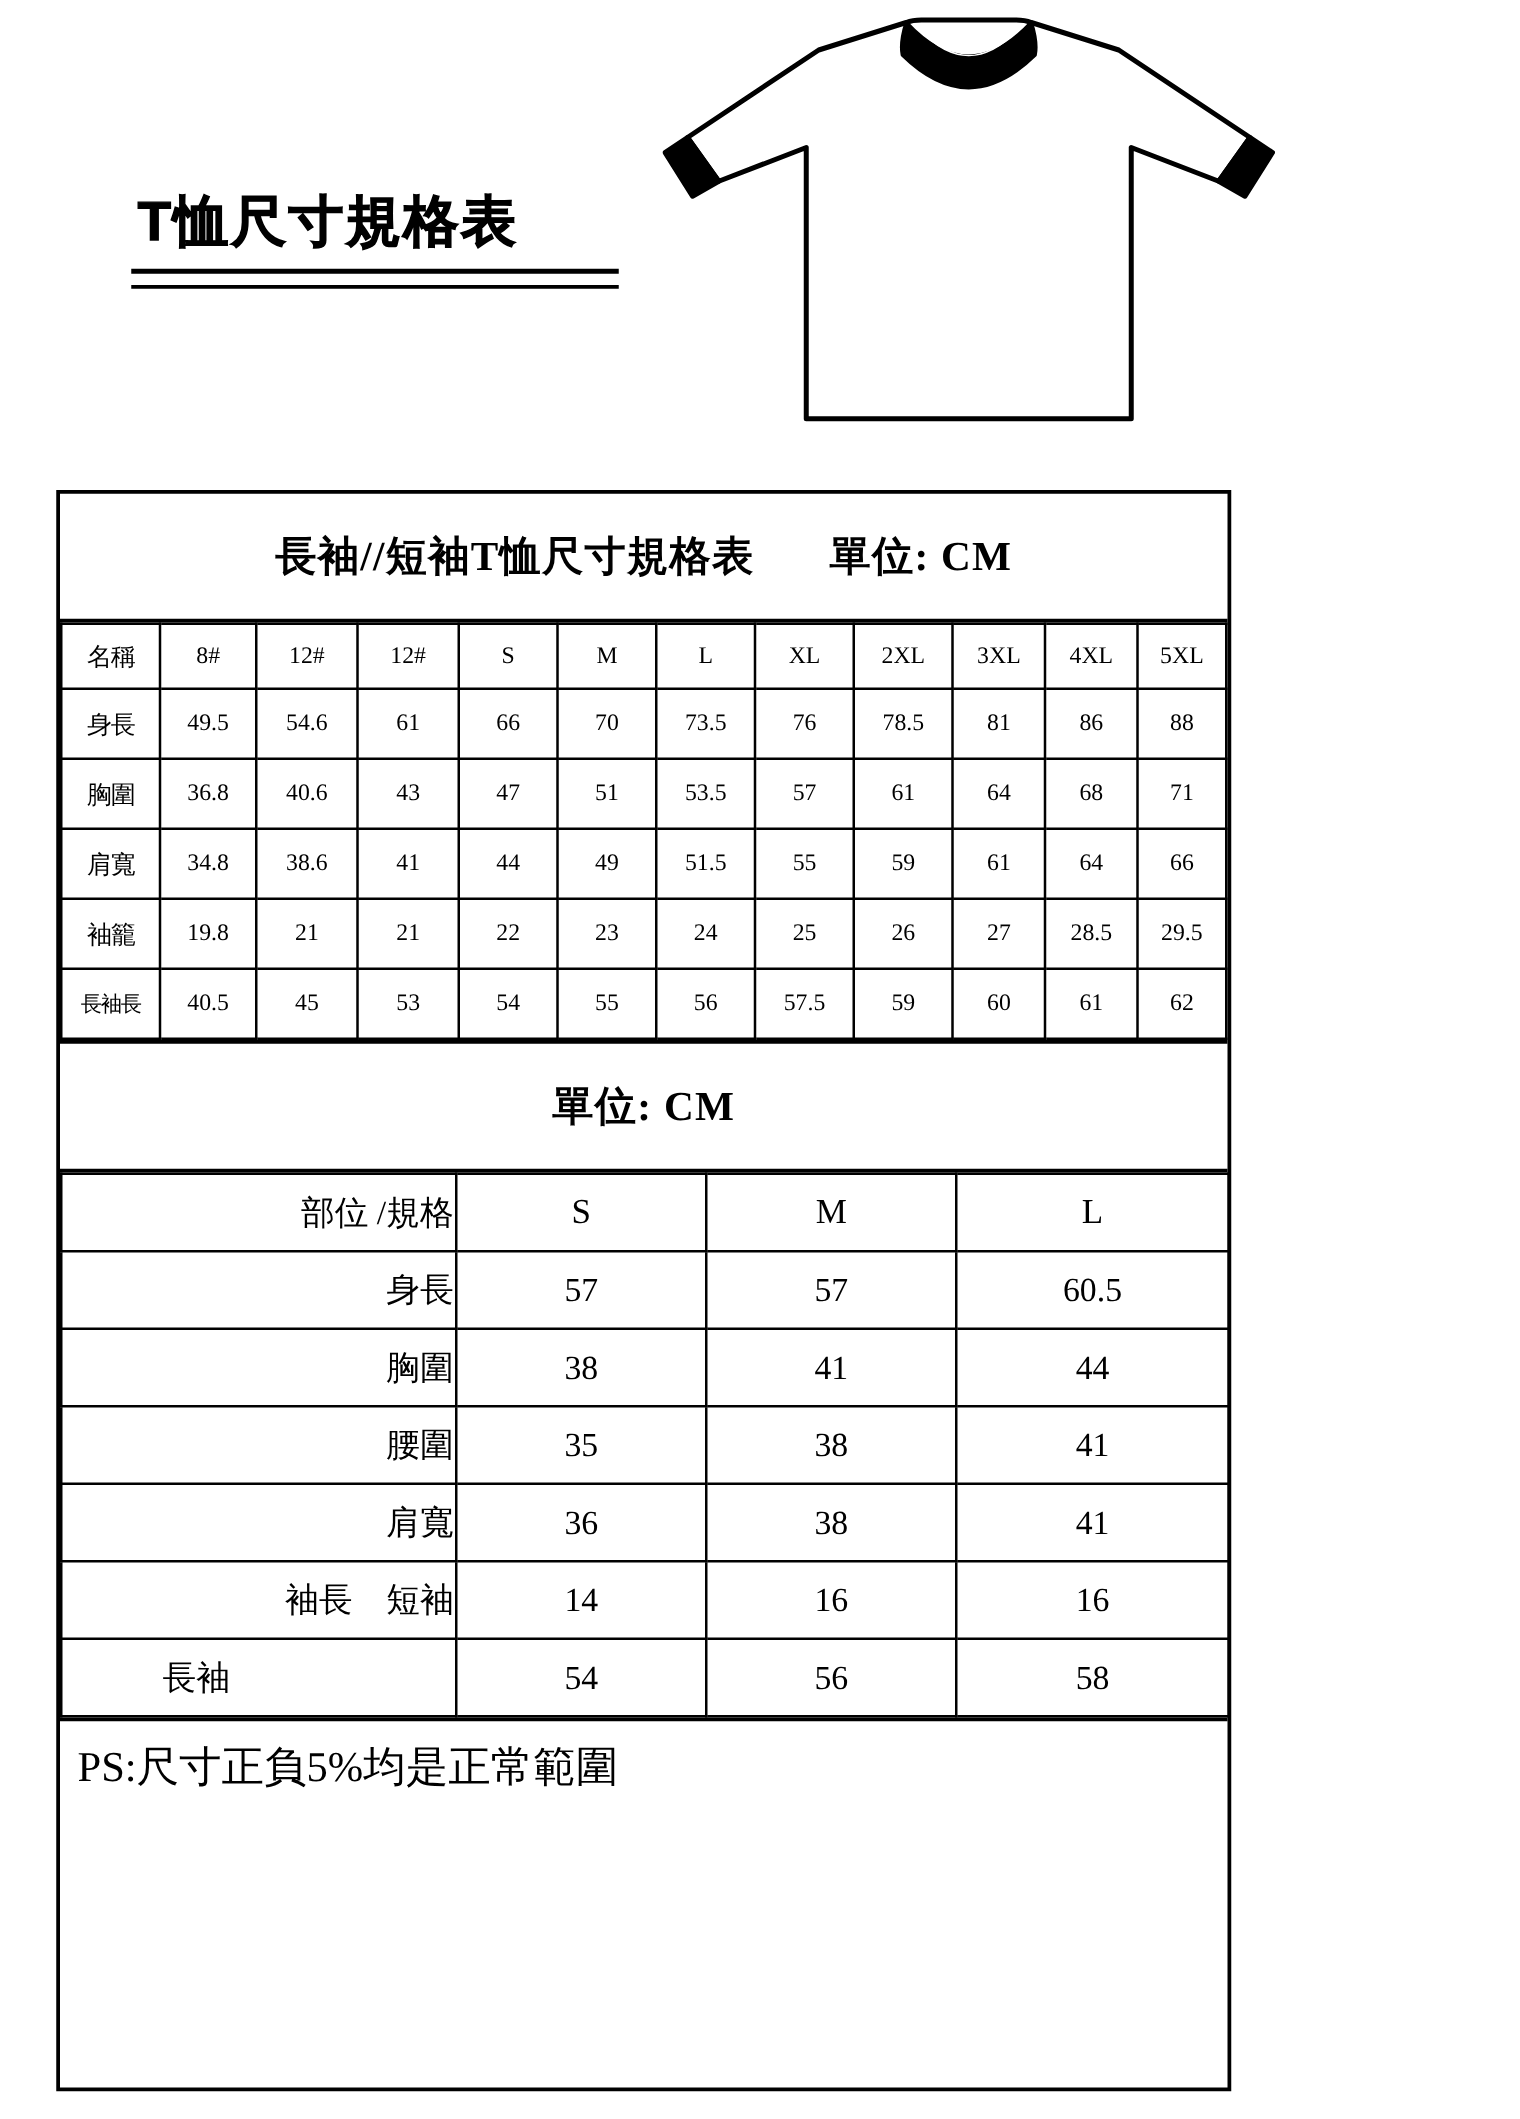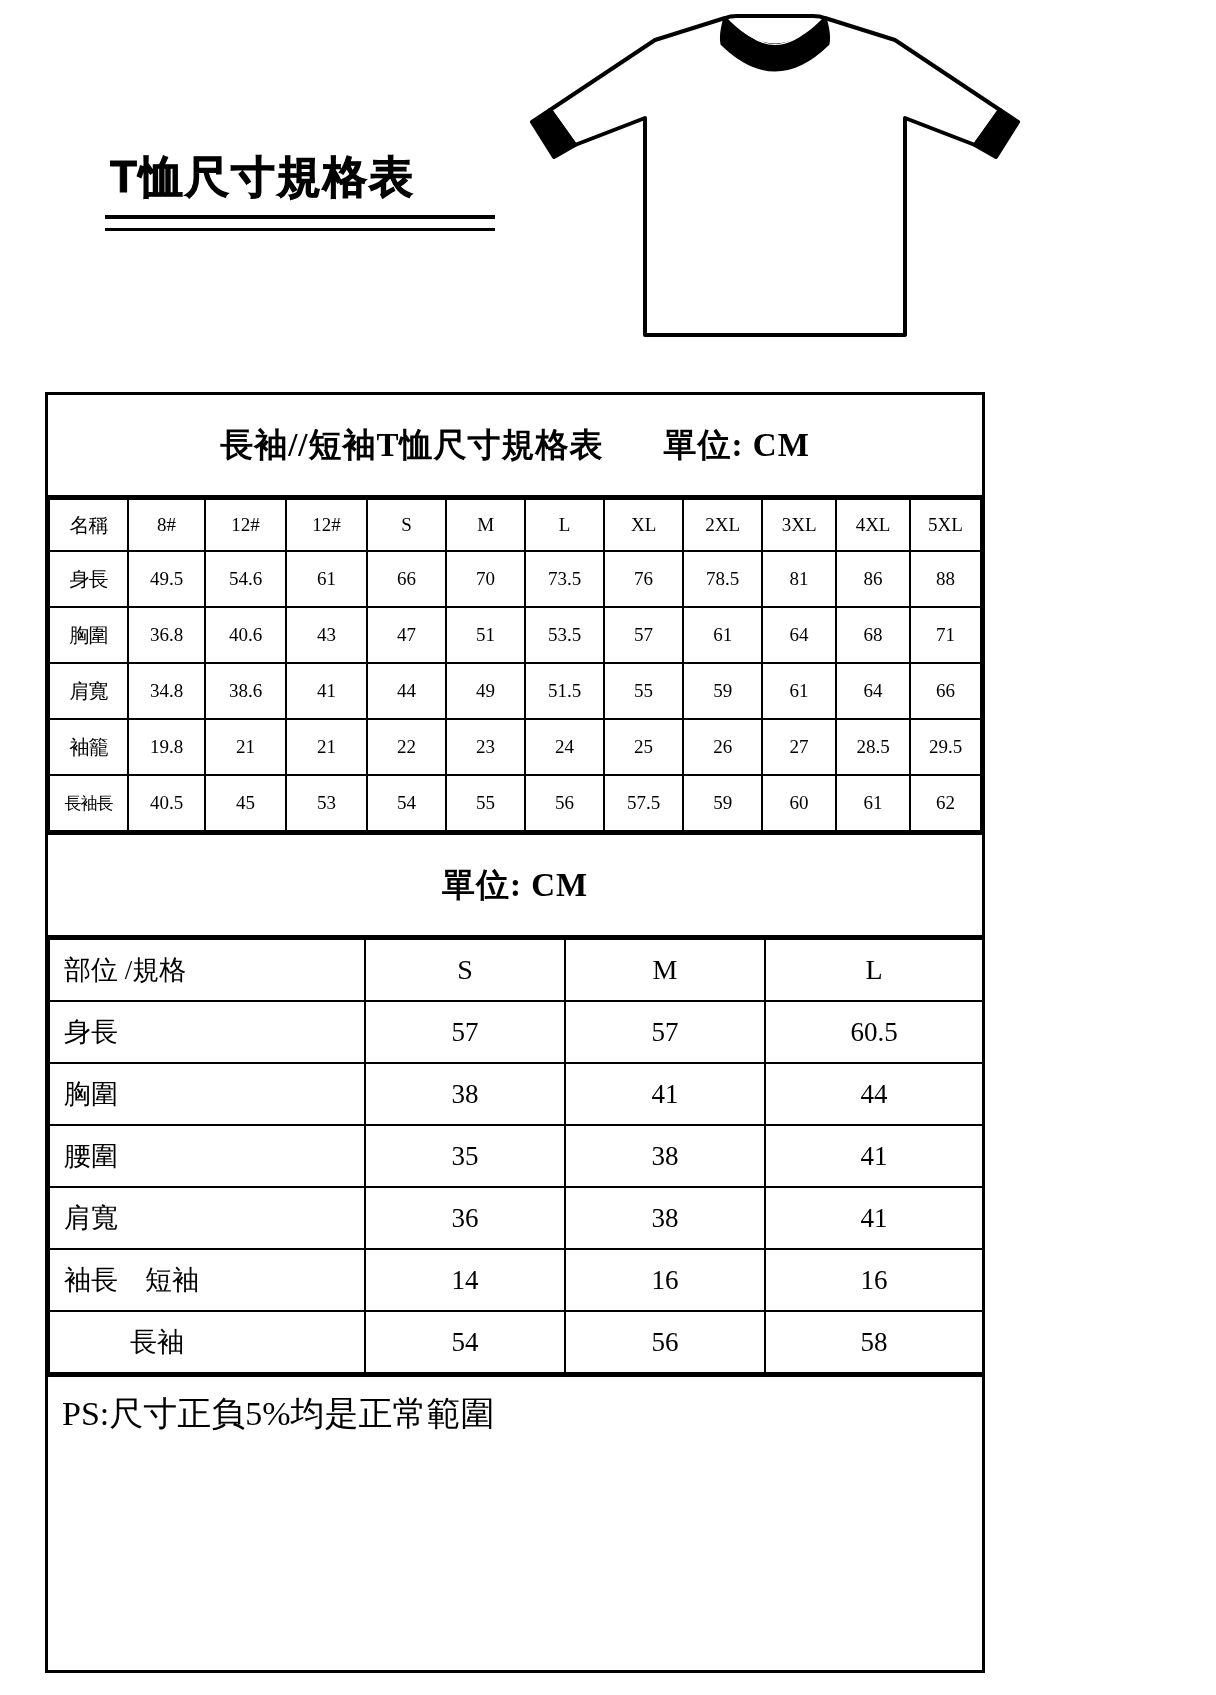--- a/index.html
+++ b/index.html
@@ -114,21 +114,21 @@
   }
 
   
   #table-women {
     font-size: 27px;
   }
   #table-women td {
     height: 58px;
   }
   #table-women td.rowhead {
-    text-align: left;
+    text-align: right;
     padding-left: 14px;
     font-size: 27px;
   }
   #table-women td.rowhead-indent {
     text-align: left;
     padding-left: 80px;
     font-size: 27px;
   }
   #table-women td.colhead {
     font-size: 28px;

